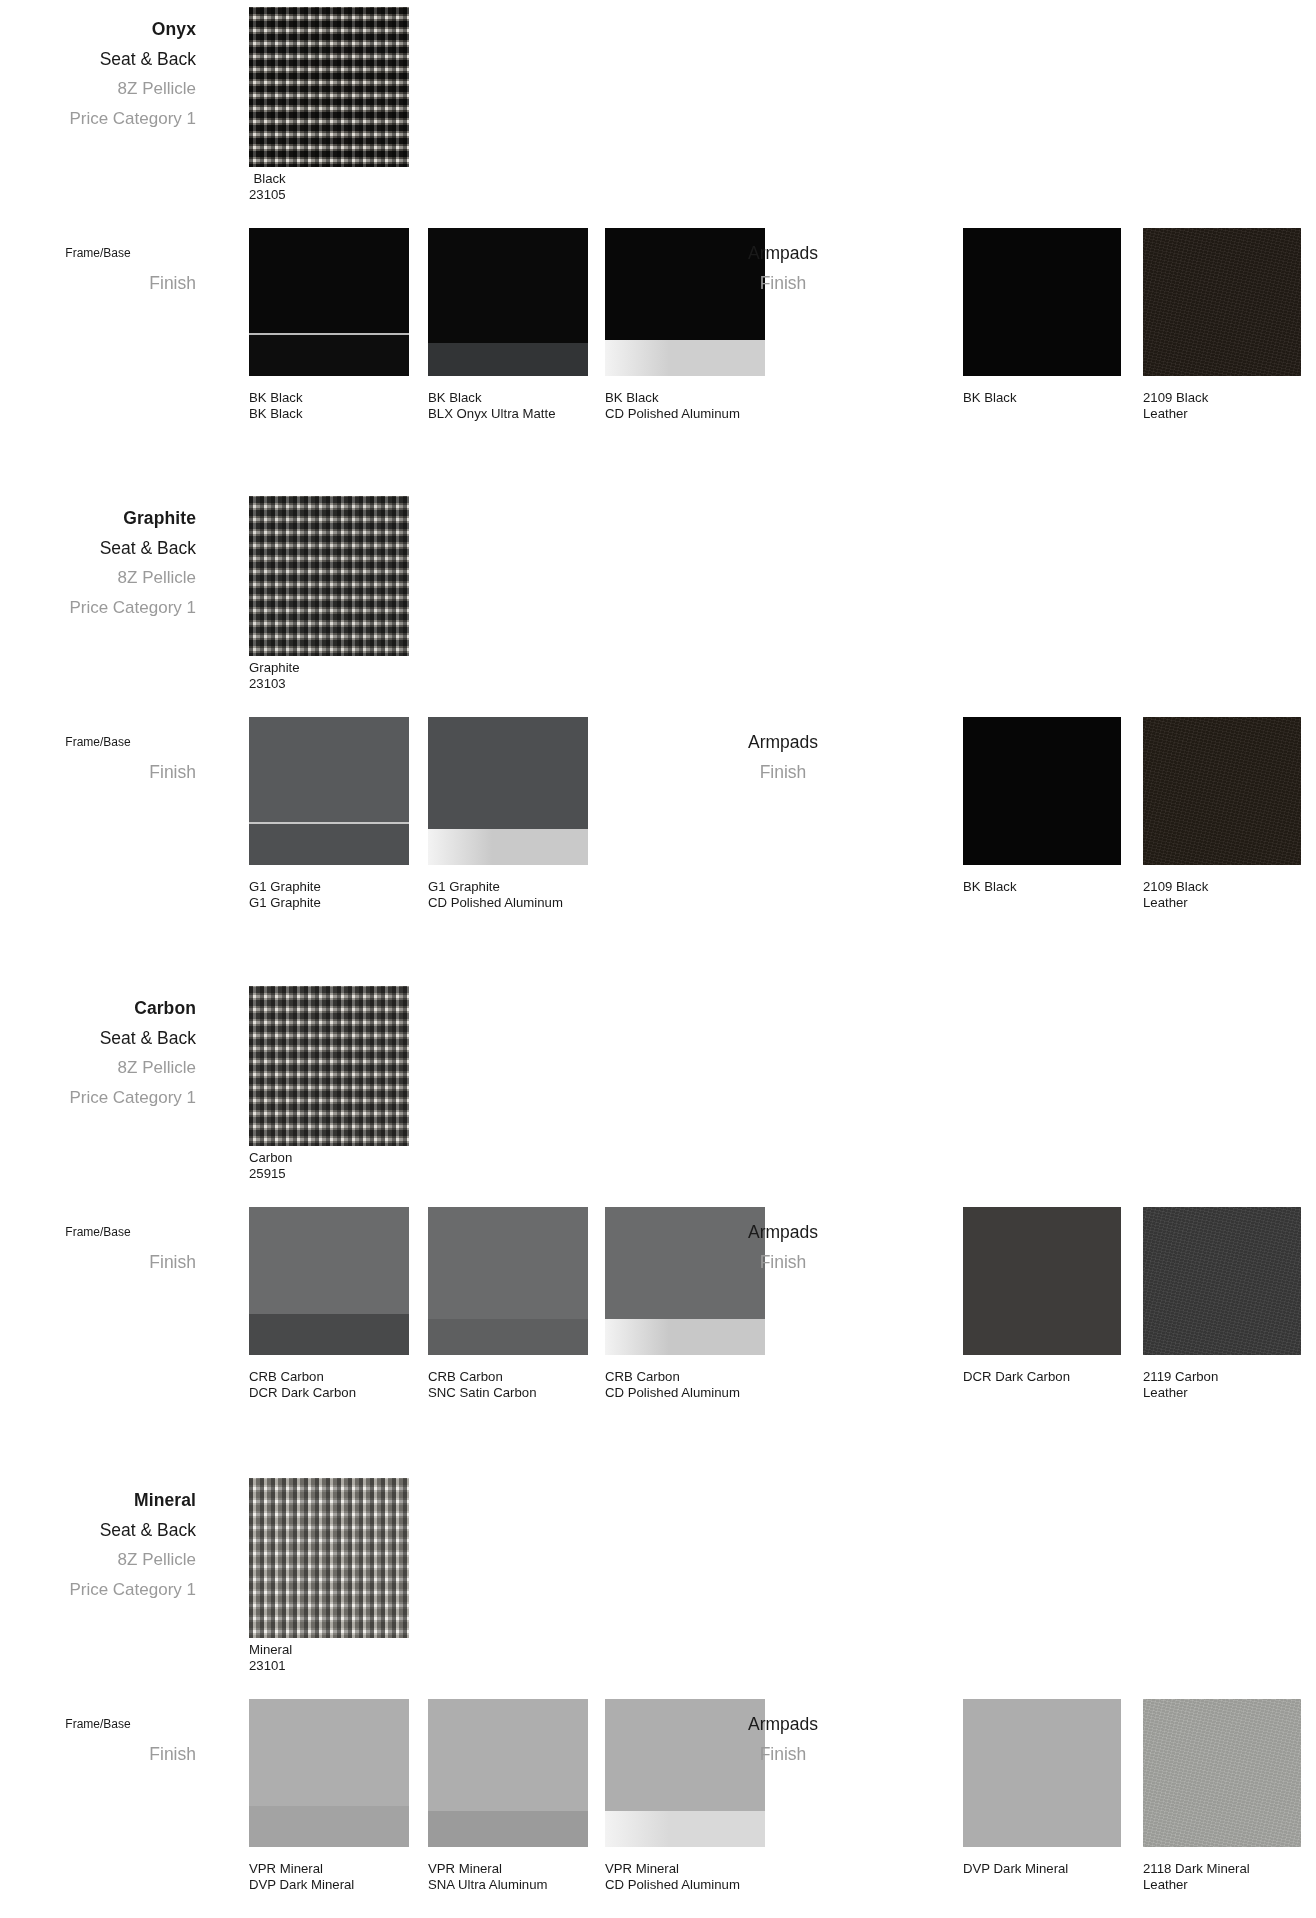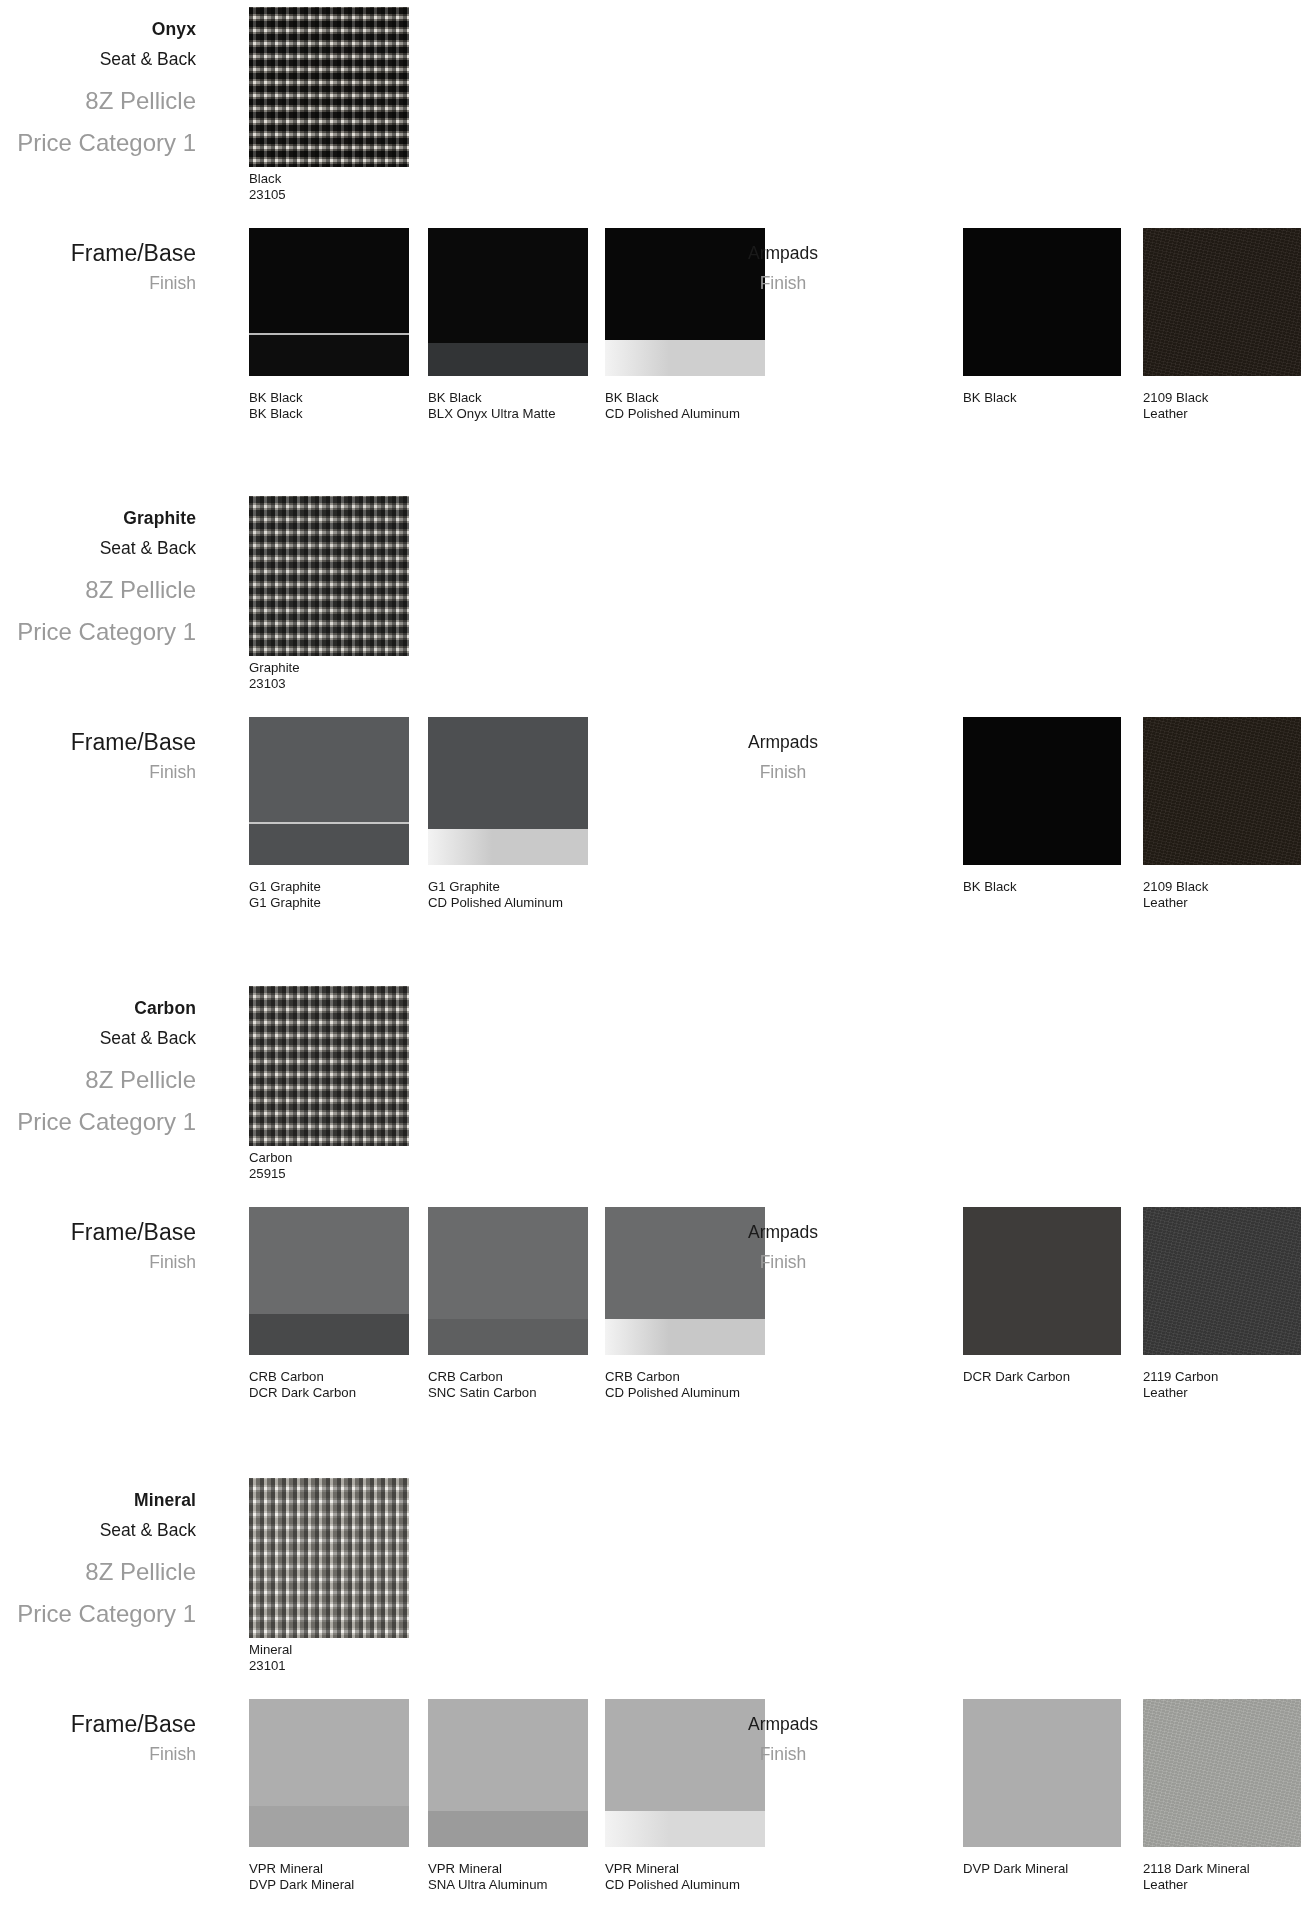--- a/index.html
+++ b/index.html
@@ -40,25 +40,24 @@
     padding-left: 15px;
   }
   .lbl-sub {
     font-size: 17.5px;
     font-weight: normal;
     color: #1a1a1a;
     line-height: 30px;
     margin-left: 22px;
   }
   .lbl-muted {
-    font-size: 24px;
+    font-size: 17px;
     font-weight: normal;
     color: #9a9a9a;
     line-height: 30px;
-    margin-top: 12px;
   }
 
   
   .cap {
     font-size: 13.2px;
     color: #1a1a1a;
     line-height: 16.3px;
     white-space: nowrap;
   }
 
@@ -71,21 +70,21 @@
     position: absolute;
     white-space: nowrap;
   }
 
   
   .rowlab {
     position: absolute;
     text-align: right;
     width: 196px;
   }
-  .rowlab .t1 { font-size: 23px; color: #1a1a1a; line-height: 30px; }
+  .rowlab .t1 { font-size: 12px; color: #1a1a1a; line-height: 30px; text-align: center; }
   .rowlab .t2 { font-size: 17.5px; color: #9a9a9a; line-height: 30px; }
 
   .rowlab-right {
     position: absolute;
     text-align: center;
   }
   .rowlab-right .t1 { font-size: 17.5px; color: #1a1a1a; line-height: 30px; }
   .rowlab-right .t2 { font-size: 17.5px; color: #9a9a9a; line-height: 30px; }
 
   
@@ -101,21 +100,21 @@
 <div class="page">
 
 <div class="group" style="top: 0px;">
       <div class="labels" style="top: 14px;">
         <div class="lbl-name">Onyx</div>
         <div class="lbl-sub">Seat &amp; Back</div>
         <div class="lbl-muted">8Z Pellicle</div>
         <div class="lbl-muted">Price Category 1</div>
       </div>
       <div class="mesh" style="left: 249px; top: 7px; background: repeating-linear-gradient(0deg, rgb(27, 26, 24) 0px, rgb(27, 26, 24) 3px, rgb(107, 103, 96) 3px, rgb(107, 103, 96) 5px, rgb(216, 212, 204) 5px, rgb(216, 212, 204) 8px, rgb(107, 103, 96) 8px, rgb(107, 103, 96) 10px, rgb(27, 26, 24) 10px, rgb(27, 26, 24) 13px), repeating-linear-gradient(90deg, rgba(0, 0, 0, 0.55) 0px, rgba(0, 0, 0, 0.55) 4px, rgba(255, 255, 255, 0.18) 4px, rgba(255, 255, 255, 0.18) 7px, rgba(0, 0, 0, 0.3) 7px, rgba(0, 0, 0, 0.3) 11px); background-blend-mode: overlay;"></div>
-      <div class="cap-box" style="left: 249px; top: 171px;">
+      <div class="cap-box" style="left: 249px; top: 171px; text-align: right;">
         <div class="cap">Black</div>
         <div class="cap">23105</div>
       </div>
       <div class="rowlab" style="top: 238px;">
         <div class="t1">Frame/Base</div>
         <div class="t2">Finish</div>
       </div>
       <div class="sw" style="left: 249px; top: 228px; width: 160px; height: 148px; background: rgb(9, 9, 9);"></div>
       <div class="sw" style="left: 249px; top: 335px; width: 160px; height: 41px; background: rgb(13, 13, 13);"></div>
       <div class="sw" style="left: 249px; top: 333px; width: 160px; height: 2px; background: rgb(185, 185, 185);"></div>

